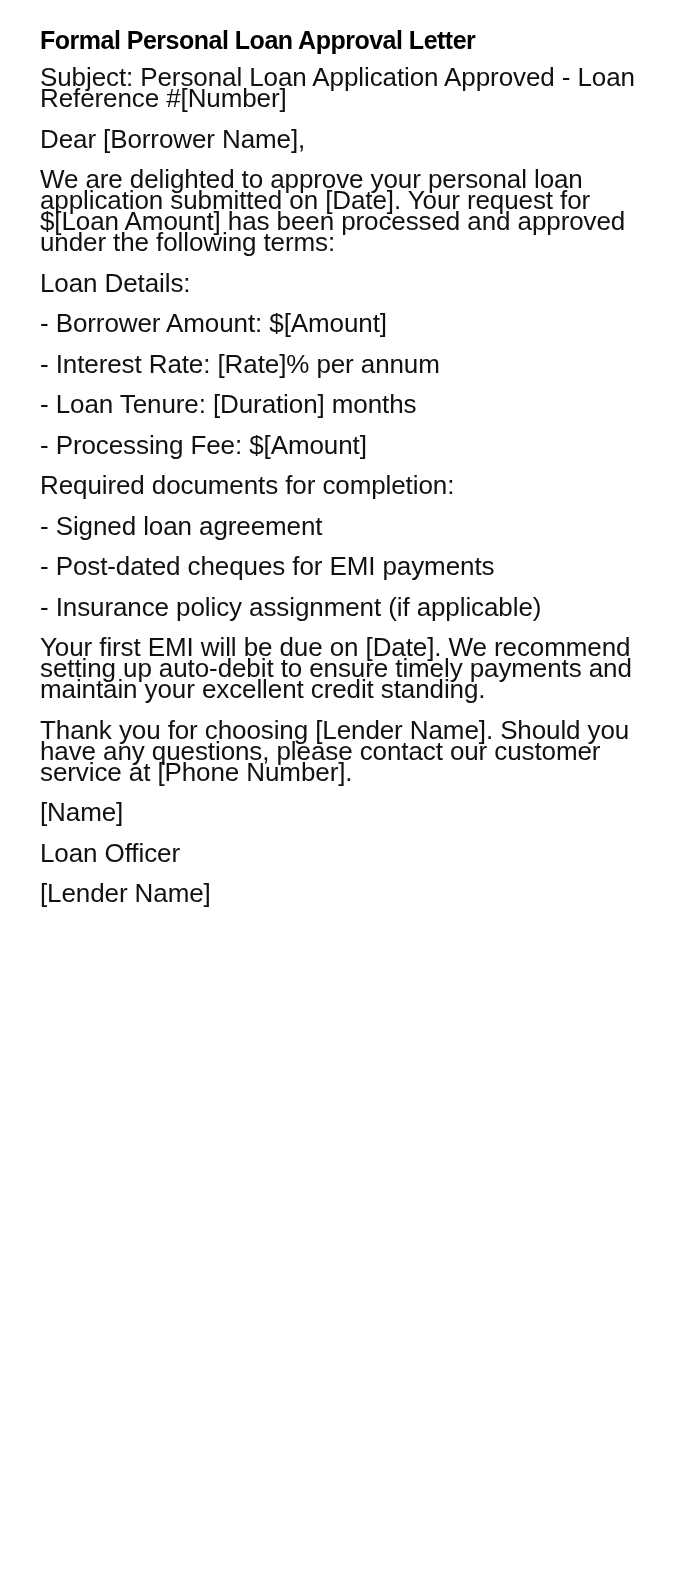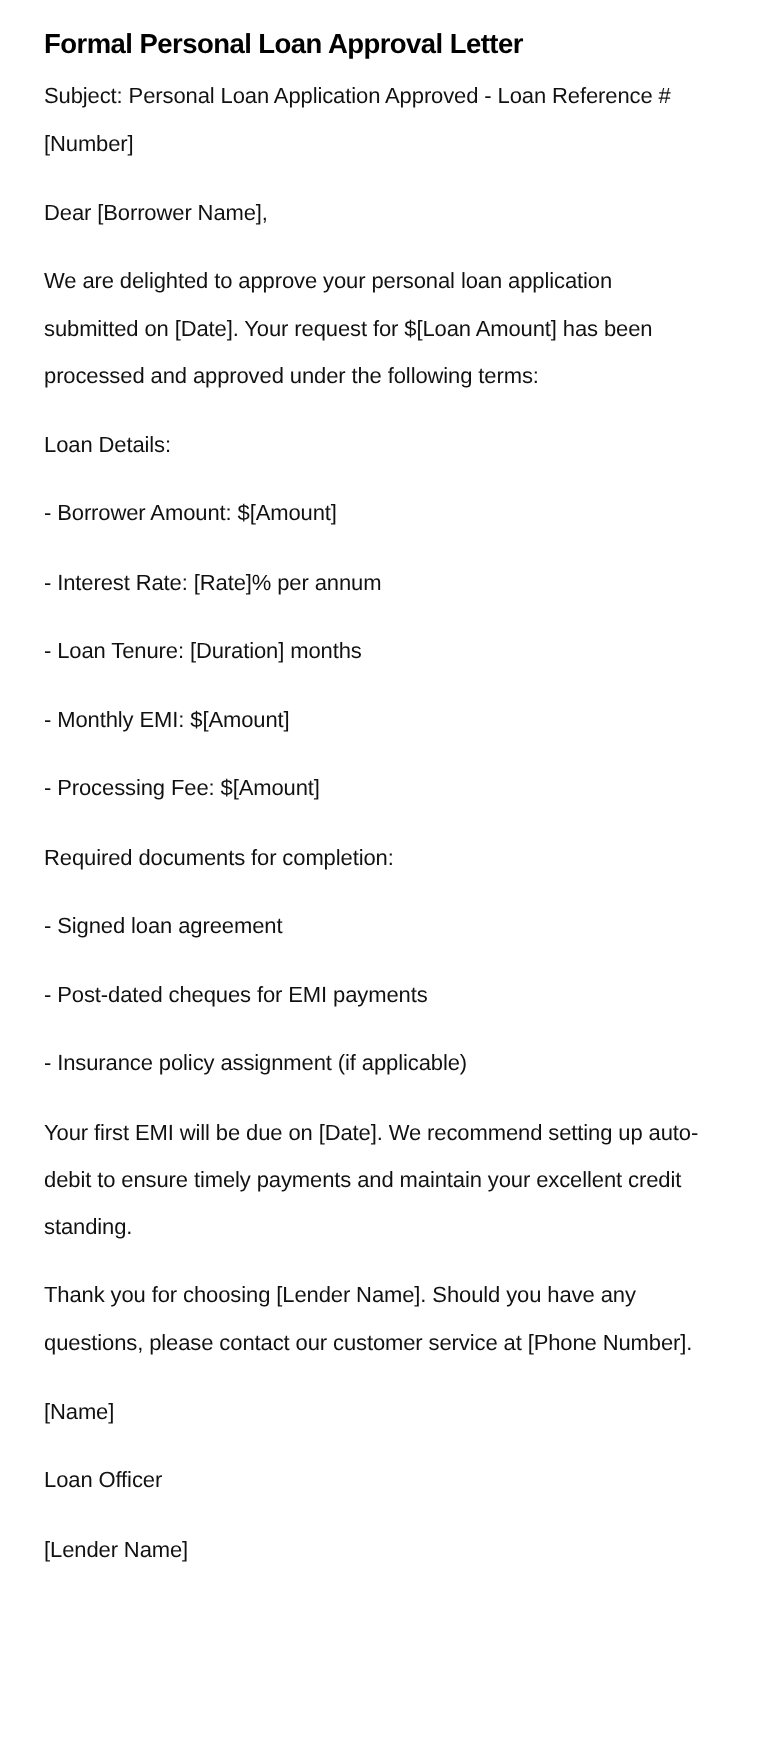--- a/index.html
+++ b/index.html
@@ -20,41 +20,40 @@
     }
     .title {
       font-size: 25px;
       font-weight: bold;
       line-height: 36px;
       margin: 0 0 9px 0;
       letter-spacing: -0.5px;
       color: #000000;
     }
     .para {
-      font-size: 20px;
-      line-height: 43px;
+      font-size: 26px;
+      line-height: 21px;
       margin: 0 0 19.5px 0;
       letter-spacing: -0.1px;
     }
   </style>
 </head>
 <body>
 
 <div class="page">
   <h1 class="title">Formal Personal Loan Approval Letter</h1>
 
   <p class="para">Subject: Personal Loan Application Approved - Loan Reference #[Number]</p>
   <p class="para">Dear [Borrower Name],</p>
   <p class="para">We are delighted to approve your personal loan application submitted on [Date]. Your request for $[Loan Amount] has been processed and approved under the following terms:</p>
 
   <p class="para">Loan Details:</p>
   <p class="para">- Borrower Amount: $[Amount]</p>
   <p class="para">- Interest Rate: [Rate]% per annum</p>
   <p class="para">- Loan Tenure: [Duration] months</p>
-  <p class="para">- Monthly EMI: $[Amount]</p>
   <p class="para">- Processing Fee: $[Amount]</p>
 
 
   <p class="para">Required documents for completion:</p>
   <p class="para">- Signed loan agreement</p>
   <p class="para">- Post-dated cheques for EMI payments</p>
   <p class="para">- Insurance policy assignment (if applicable)</p>
 
   <p class="para">Your first EMI will be due on [Date]. We recommend setting up auto-debit to ensure timely payments and maintain your excellent credit standing.</p>
   <p class="para">Thank you for choosing [Lender Name]. Should you have any questions, please contact our customer service at [Phone Number].</p>

